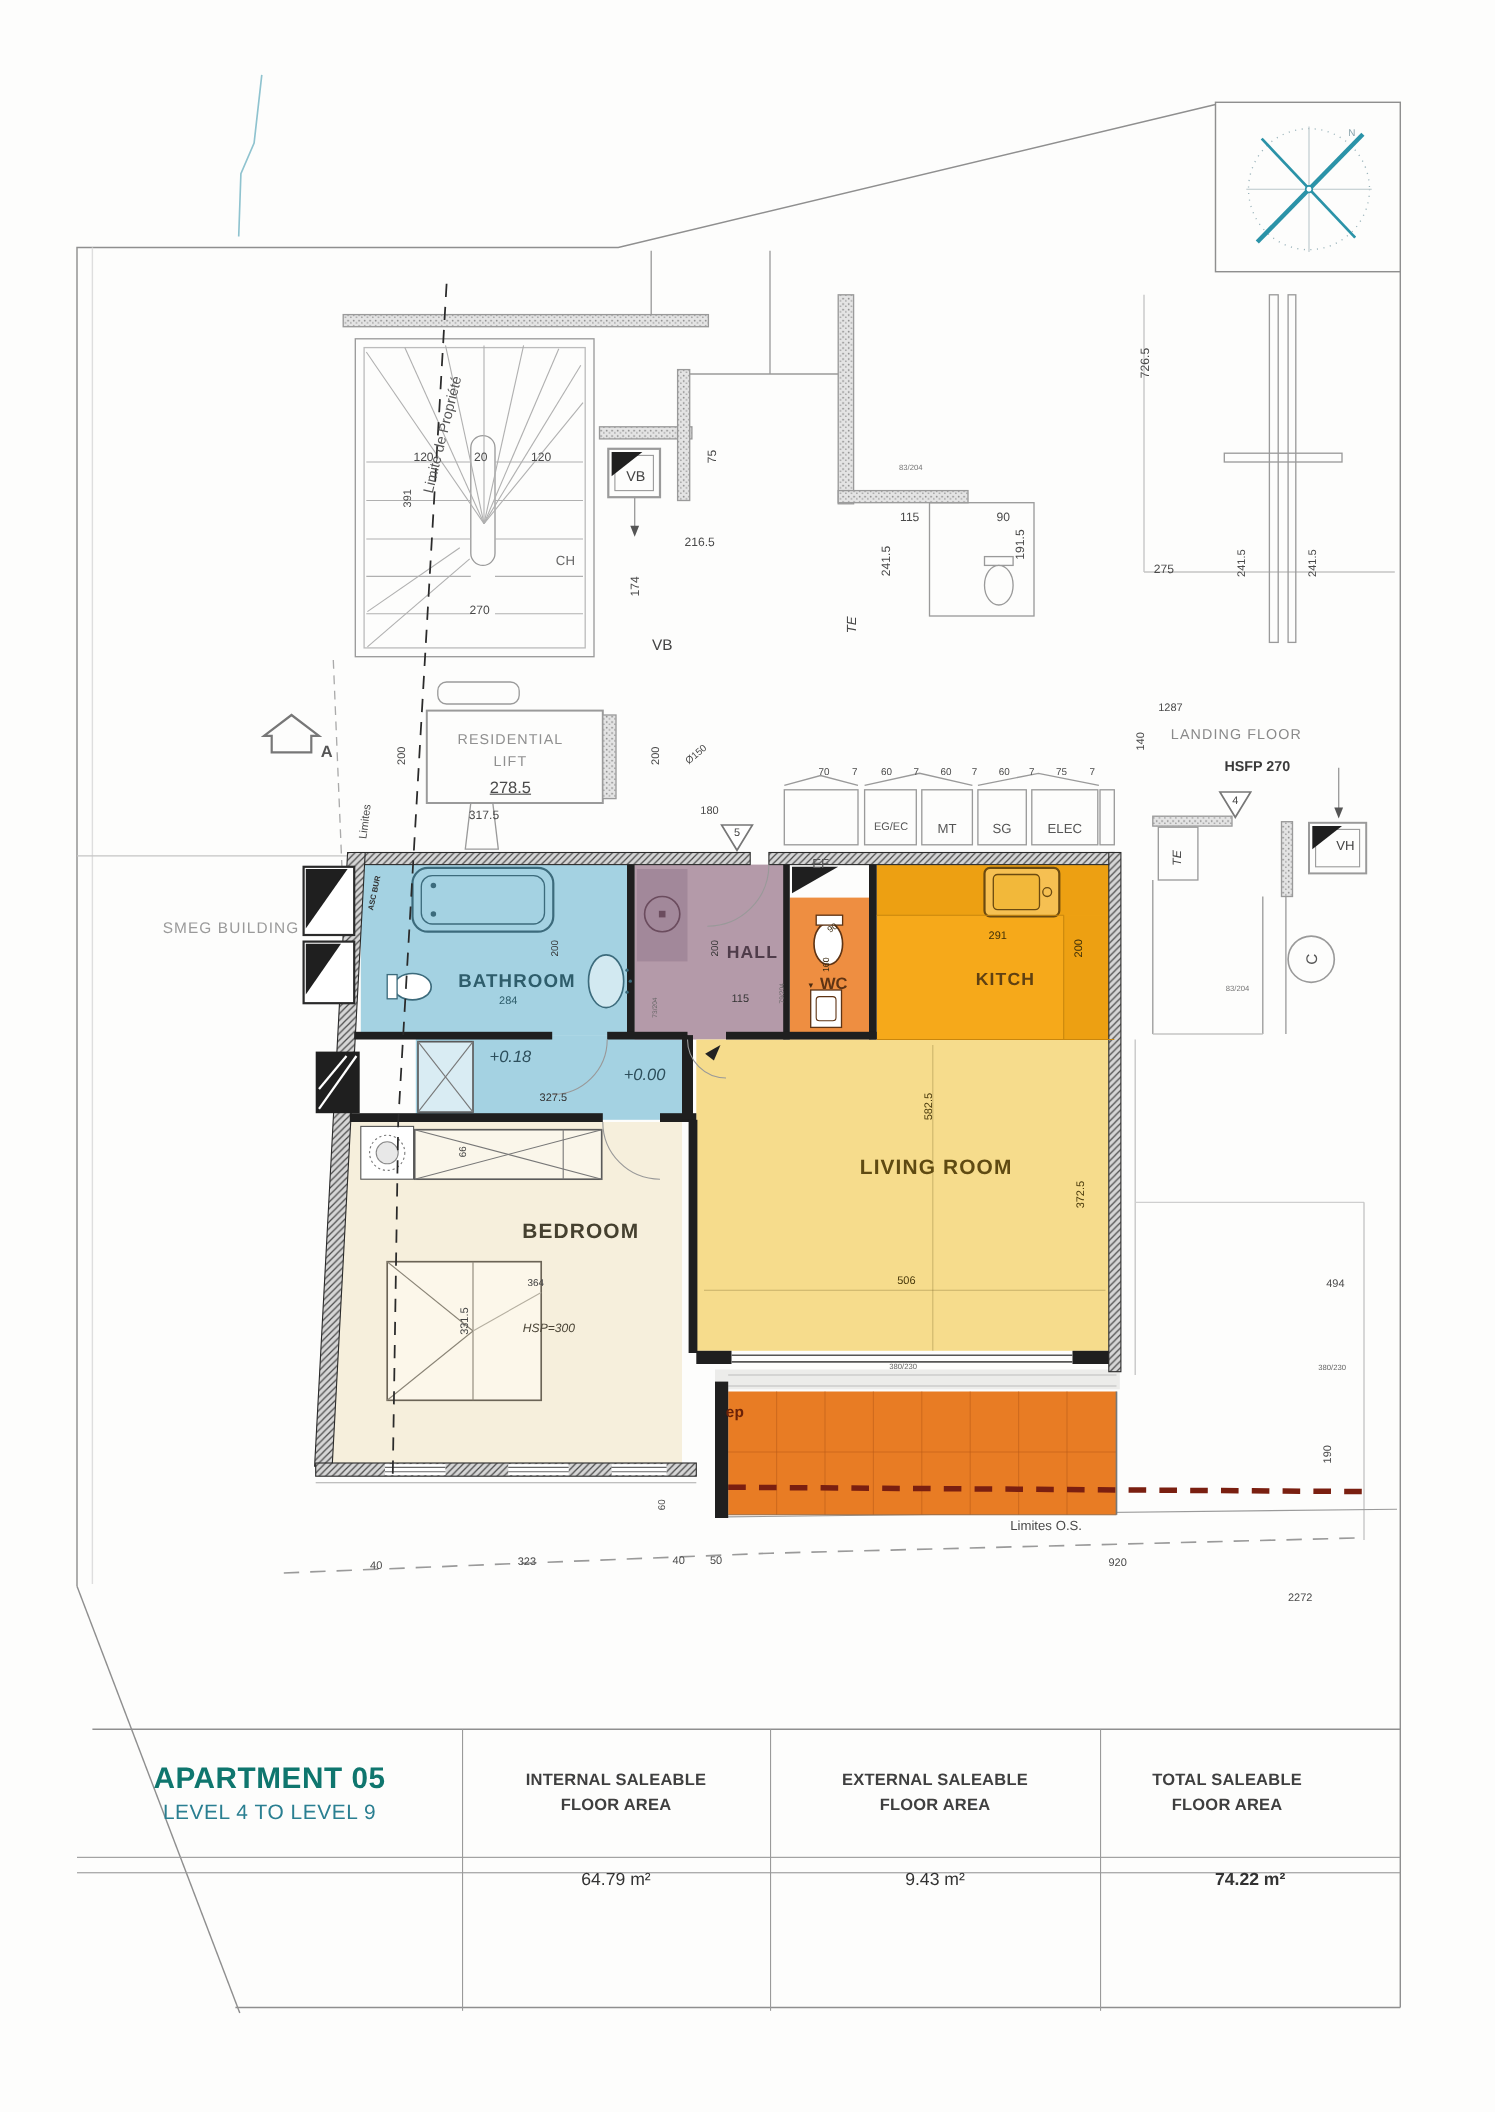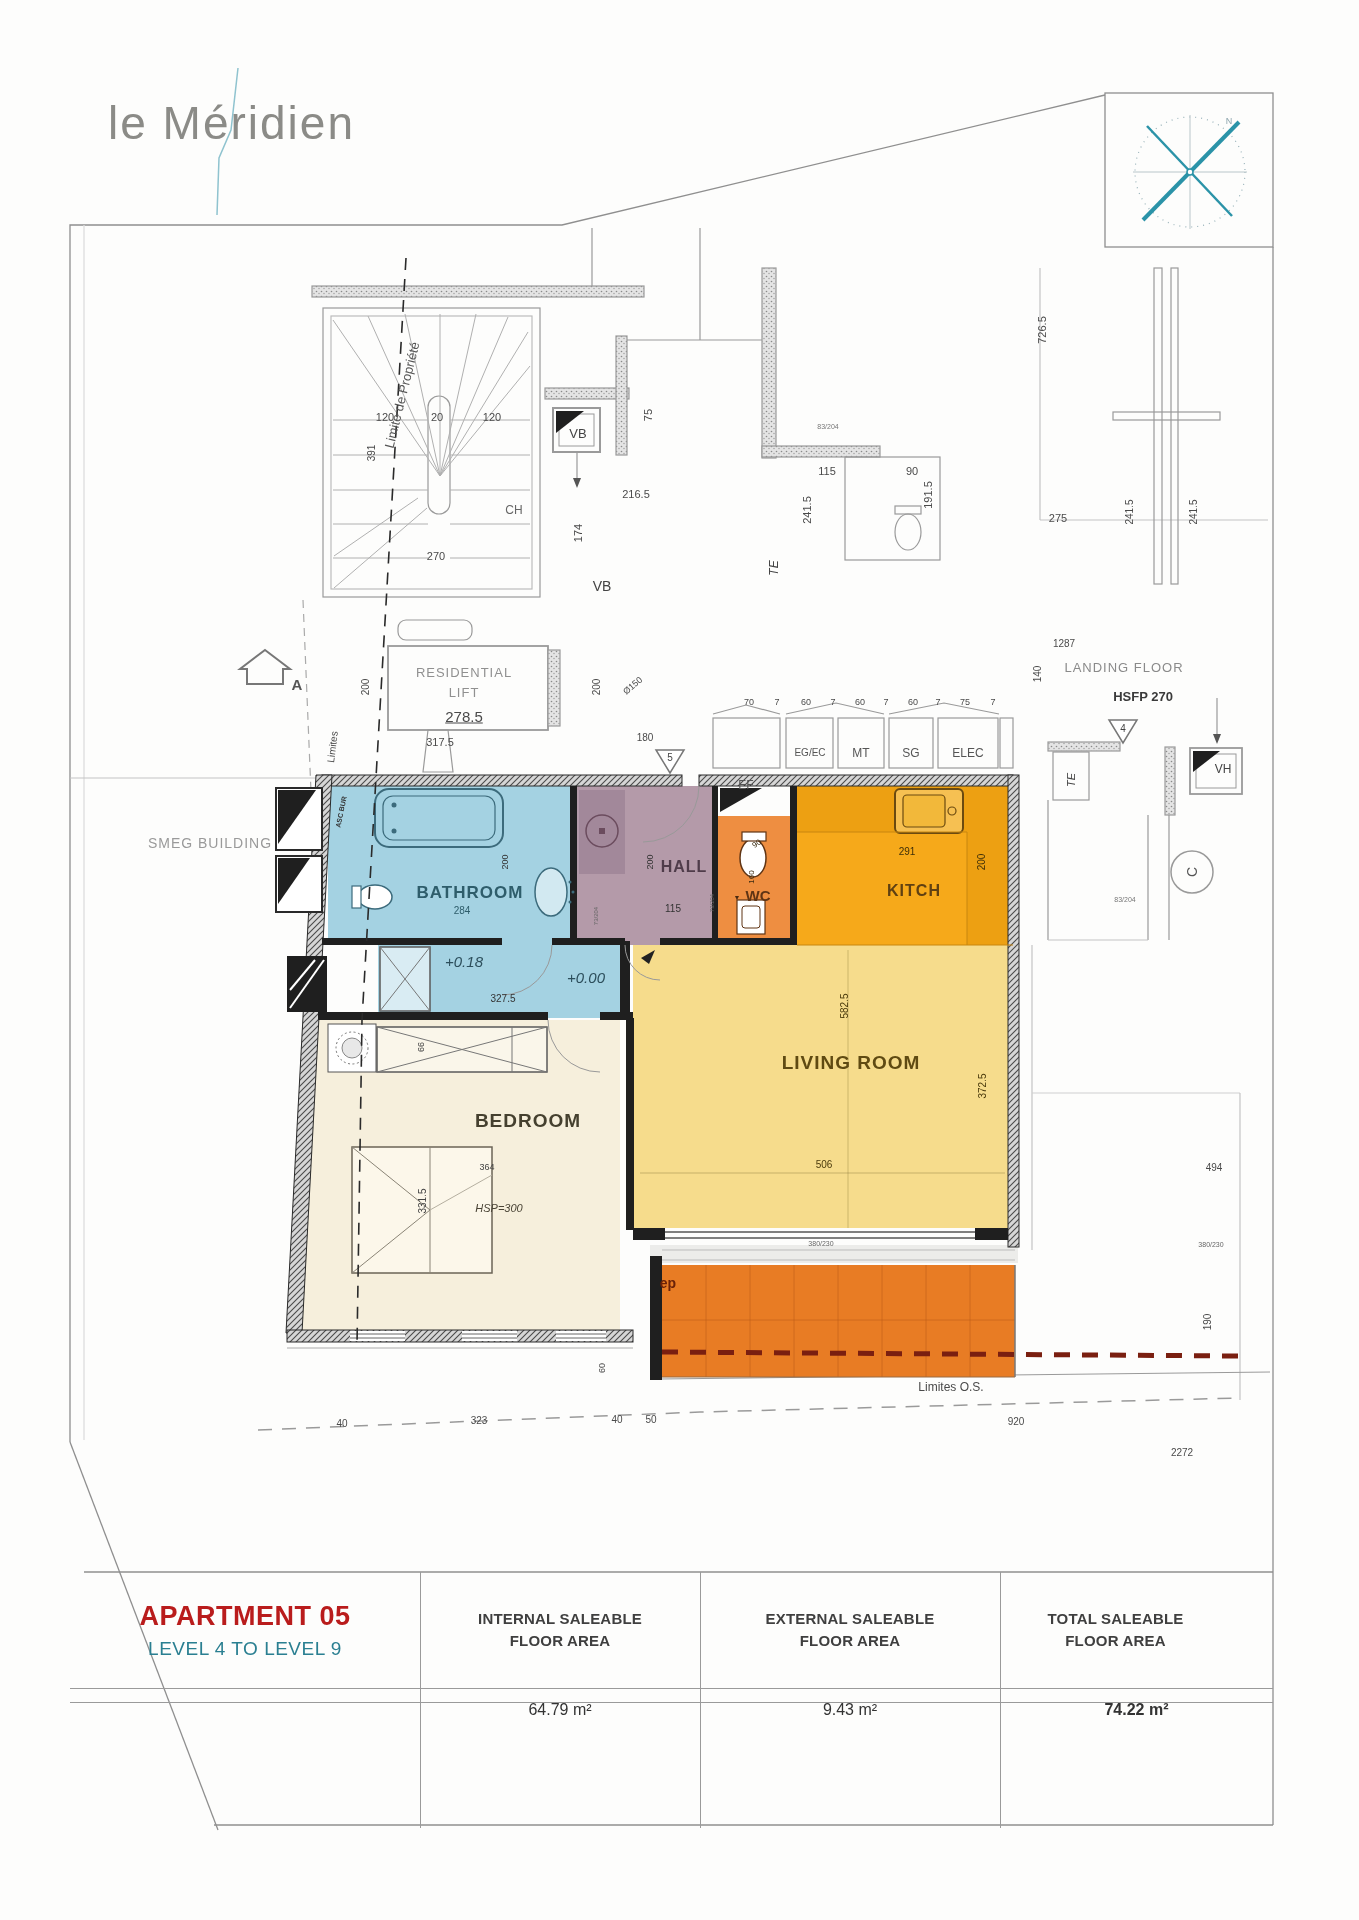--- a/index.html
+++ b/index.html
@@ -13,32 +13,31 @@
         letter-spacing:2px;font-weight:400;}
   
   #areatable{position:absolute;left:70px;top:1572px;width:1203px;height:256px;z-index:2;}
   .col-div{position:absolute;top:0;bottom:0;width:1px;background:#9a9a9a;}
   .dbl-rule{position:absolute;left:0;right:0;top:116px;height:13px;
             border-top:1.5px solid #9a9a9a;border-bottom:1.5px solid #9a9a9a;}
   .cell{position:absolute;top:0;height:116px;display:flex;flex-direction:column;
         align-items:center;justify-content:center;text-align:center;}
   .vcell{position:absolute;top:129px;height:120px;display:flex;
          justify-content:center;text-align:center;}
-  .apt-title{font-size:27px;font-weight:700;color:#b91c1c;letter-spacing:.5px;}
+  .apt-title{font-size:27px;font-weight:700;color:#0f766e;letter-spacing:.5px;}
   .apt-sub{font-size:19px;color:#2a7f91;margin-top:6px;letter-spacing:.5px;}
   .hdr{font-size:15px;font-weight:700;color:#3f3f3f;line-height:1.45;max-width:180px;letter-spacing:.2px;}
   .val{font-size:16px;color:#333;}
   .val.bold{font-weight:700;}
 </style>
 </head>
 <body>
 
 <div id="page">
 
-  <div id="logo">le Méridien</div>
 
   <svg width="1359" height="1920" viewBox="0 0 1359 1920">
     <defs>
       <pattern id="st" width="5" height="5" patternUnits="userSpaceOnUse">
         <rect width="5" height="5" fill="#e4e4e4"></rect>
         <circle cx="1.5" cy="1.5" r="0.8" fill="#8a8a8a"></circle>
         <circle cx="4" cy="3.5" r="0.7" fill="#9a9a9a"></circle>
       </pattern>
       <pattern id="wl" width="6" height="6" patternUnits="userSpaceOnUse">
         <rect width="6" height="6" fill="#d6d6d6"></rect>

